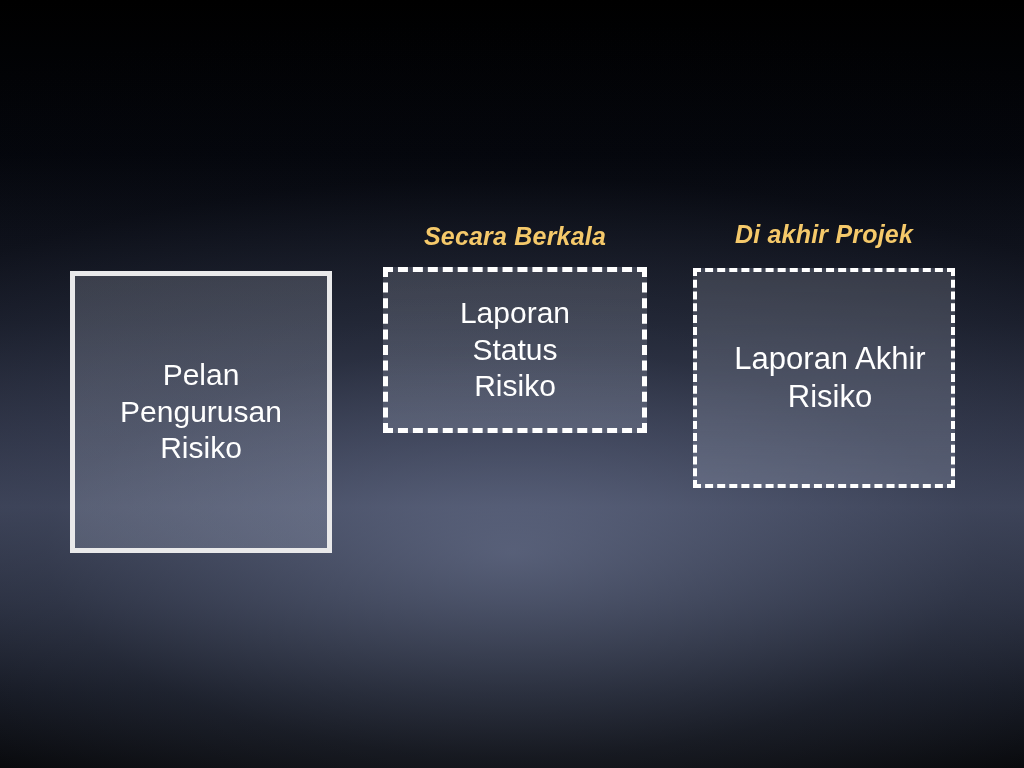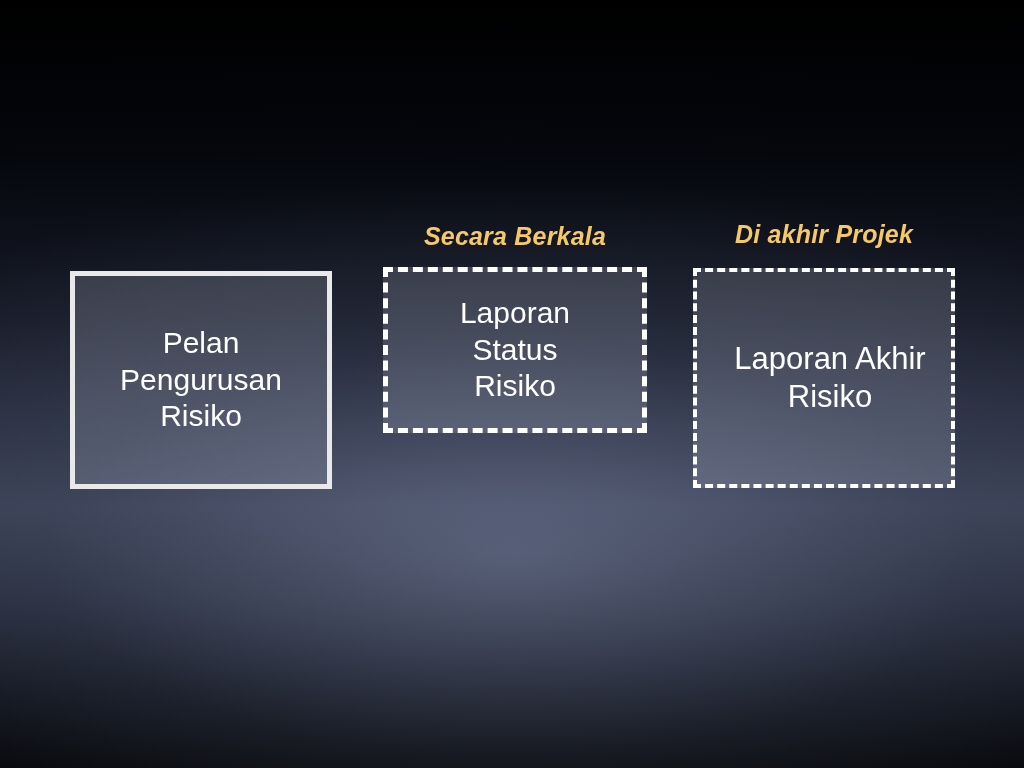--- a/index.html
+++ b/index.html
@@ -50,21 +50,21 @@
     font-size: 30px;
     color: #ffffff;
     white-space: pre-line;
   }
 
   
   #box-plan {
     left: 70px;
     top: 271px;
     width: 262px;
-    height: 218px;
+    height: 282px;
     border: 5px solid #e9e9ea;
     background: linear-gradient(to bottom, rgba(190,195,210,0.22), rgba(150,158,180,0.30));
   }
 
   
   #box-status {
     left: 383px;
     top: 267px;
     width: 264px;
     height: 166px;

